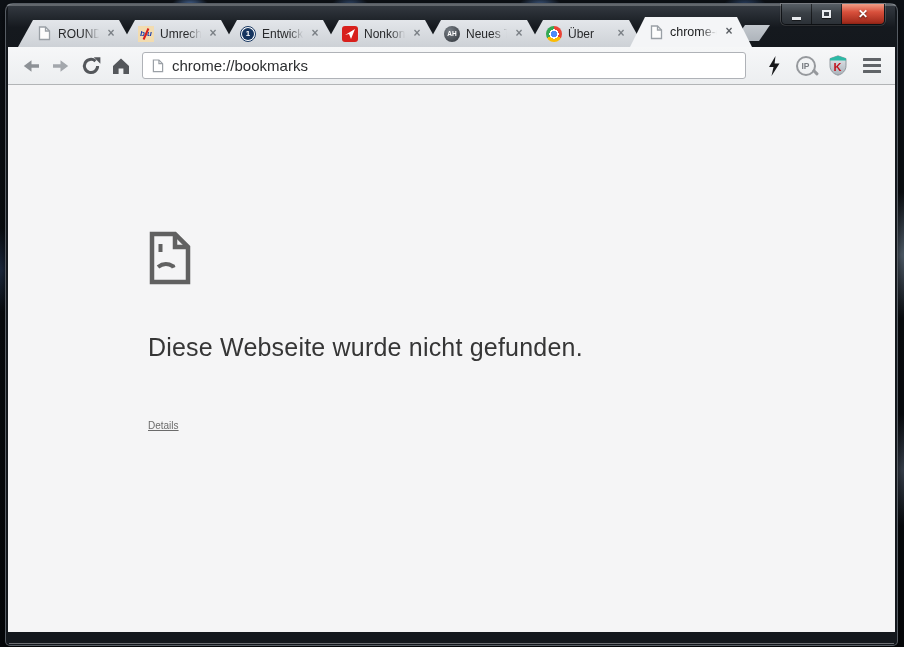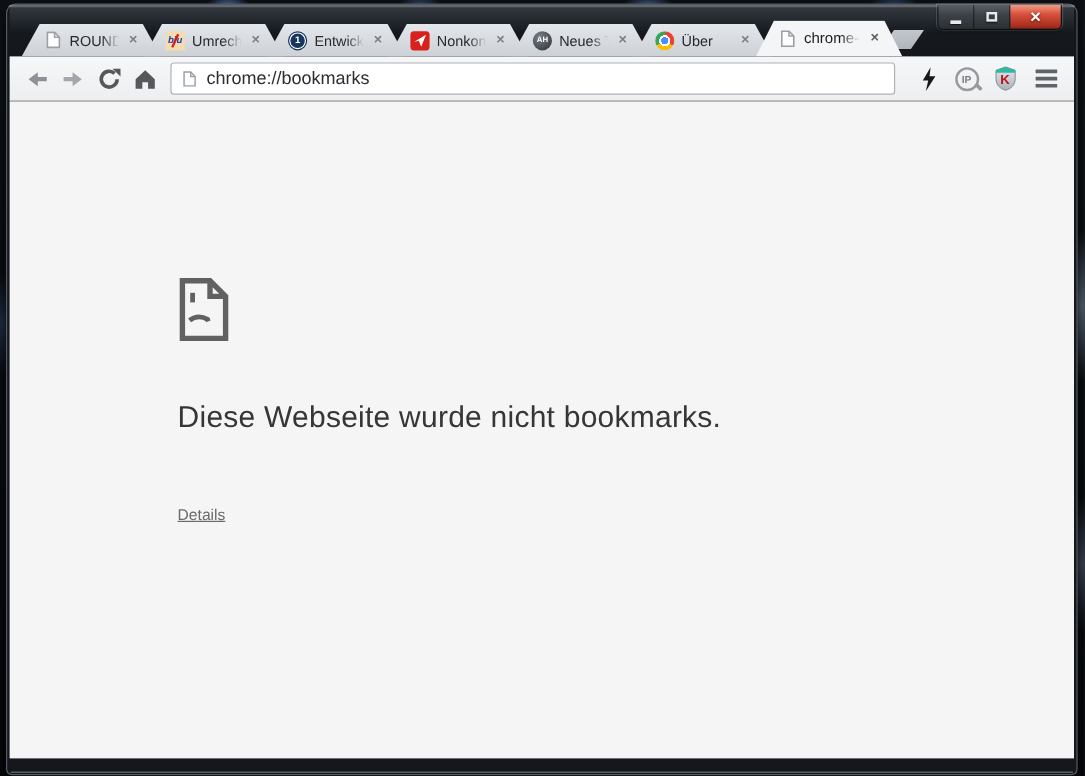--- a/index.html
+++ b/index.html
@@ -111,21 +111,21 @@
   .menu-btn { width:30px; height:30px; display:flex; flex-direction:column;
     justify-content:center; gap:3px; align-items:center; cursor:pointer; margin-left:6px; }
   .menu-btn span { width:18px; height:3px; background:#606468; border-radius:0.5px; }
 
   
   .page { flex:1; background:#f5f5f6; position:relative; overflow:hidden; }
   .error { padding:146px 40px 0 140px; }
   .error-heading { font-size:25px; font-weight:400; color:#363636; margin-top:44px;
     letter-spacing:0.2px; }
   .error-code { margin-top:19px; font-size:12.5px; color:#b4b4b4; letter-spacing:0.5px; }
-  .details-link { display:inline-block; margin-top:58px; font-size:13px; color:#6b6b6b;
+  .details-link { display:inline-block; margin-top:58px; font-size:10px; color:#6b6b6b;
     text-decoration:underline; cursor:pointer; }
 </style>
 </head>
 <body>
 
 <div class="desktop">
   <div class="window">
 
     <div class="win-controls">
       <div class="win-btn">
@@ -276,19 +276,19 @@
       </div>
 
       <div class="page">
         <div class="error">
           <svg width="44" height="54" viewBox="0 0 44 54">
             <path d="M4 3 H27 L40 16 V51 H4 Z" fill="none" stroke="#616161" stroke-width="4.5"></path>
             <path d="M27 3 V16 H40" fill="none" stroke="#616161" stroke-width="4.5"></path>
             <rect x="10.5" y="13" width="4" height="8" fill="#616161"></rect>
             <path d="M10 36 Q17 30.5 25 35.2 L25.6 36.8" fill="none" stroke="#616161" stroke-width="4"></path>
           </svg>
-          <div class="error-heading">Diese Webseite wurde nicht bookmarks.</div>
+          <div class="error-heading">Diese Webseite wurde nicht gefunden.</div>
           <a class="details-link">Details</a>
         </div>
       </div>
     </div>
   </div>
 </div>
 
 </body></html>

